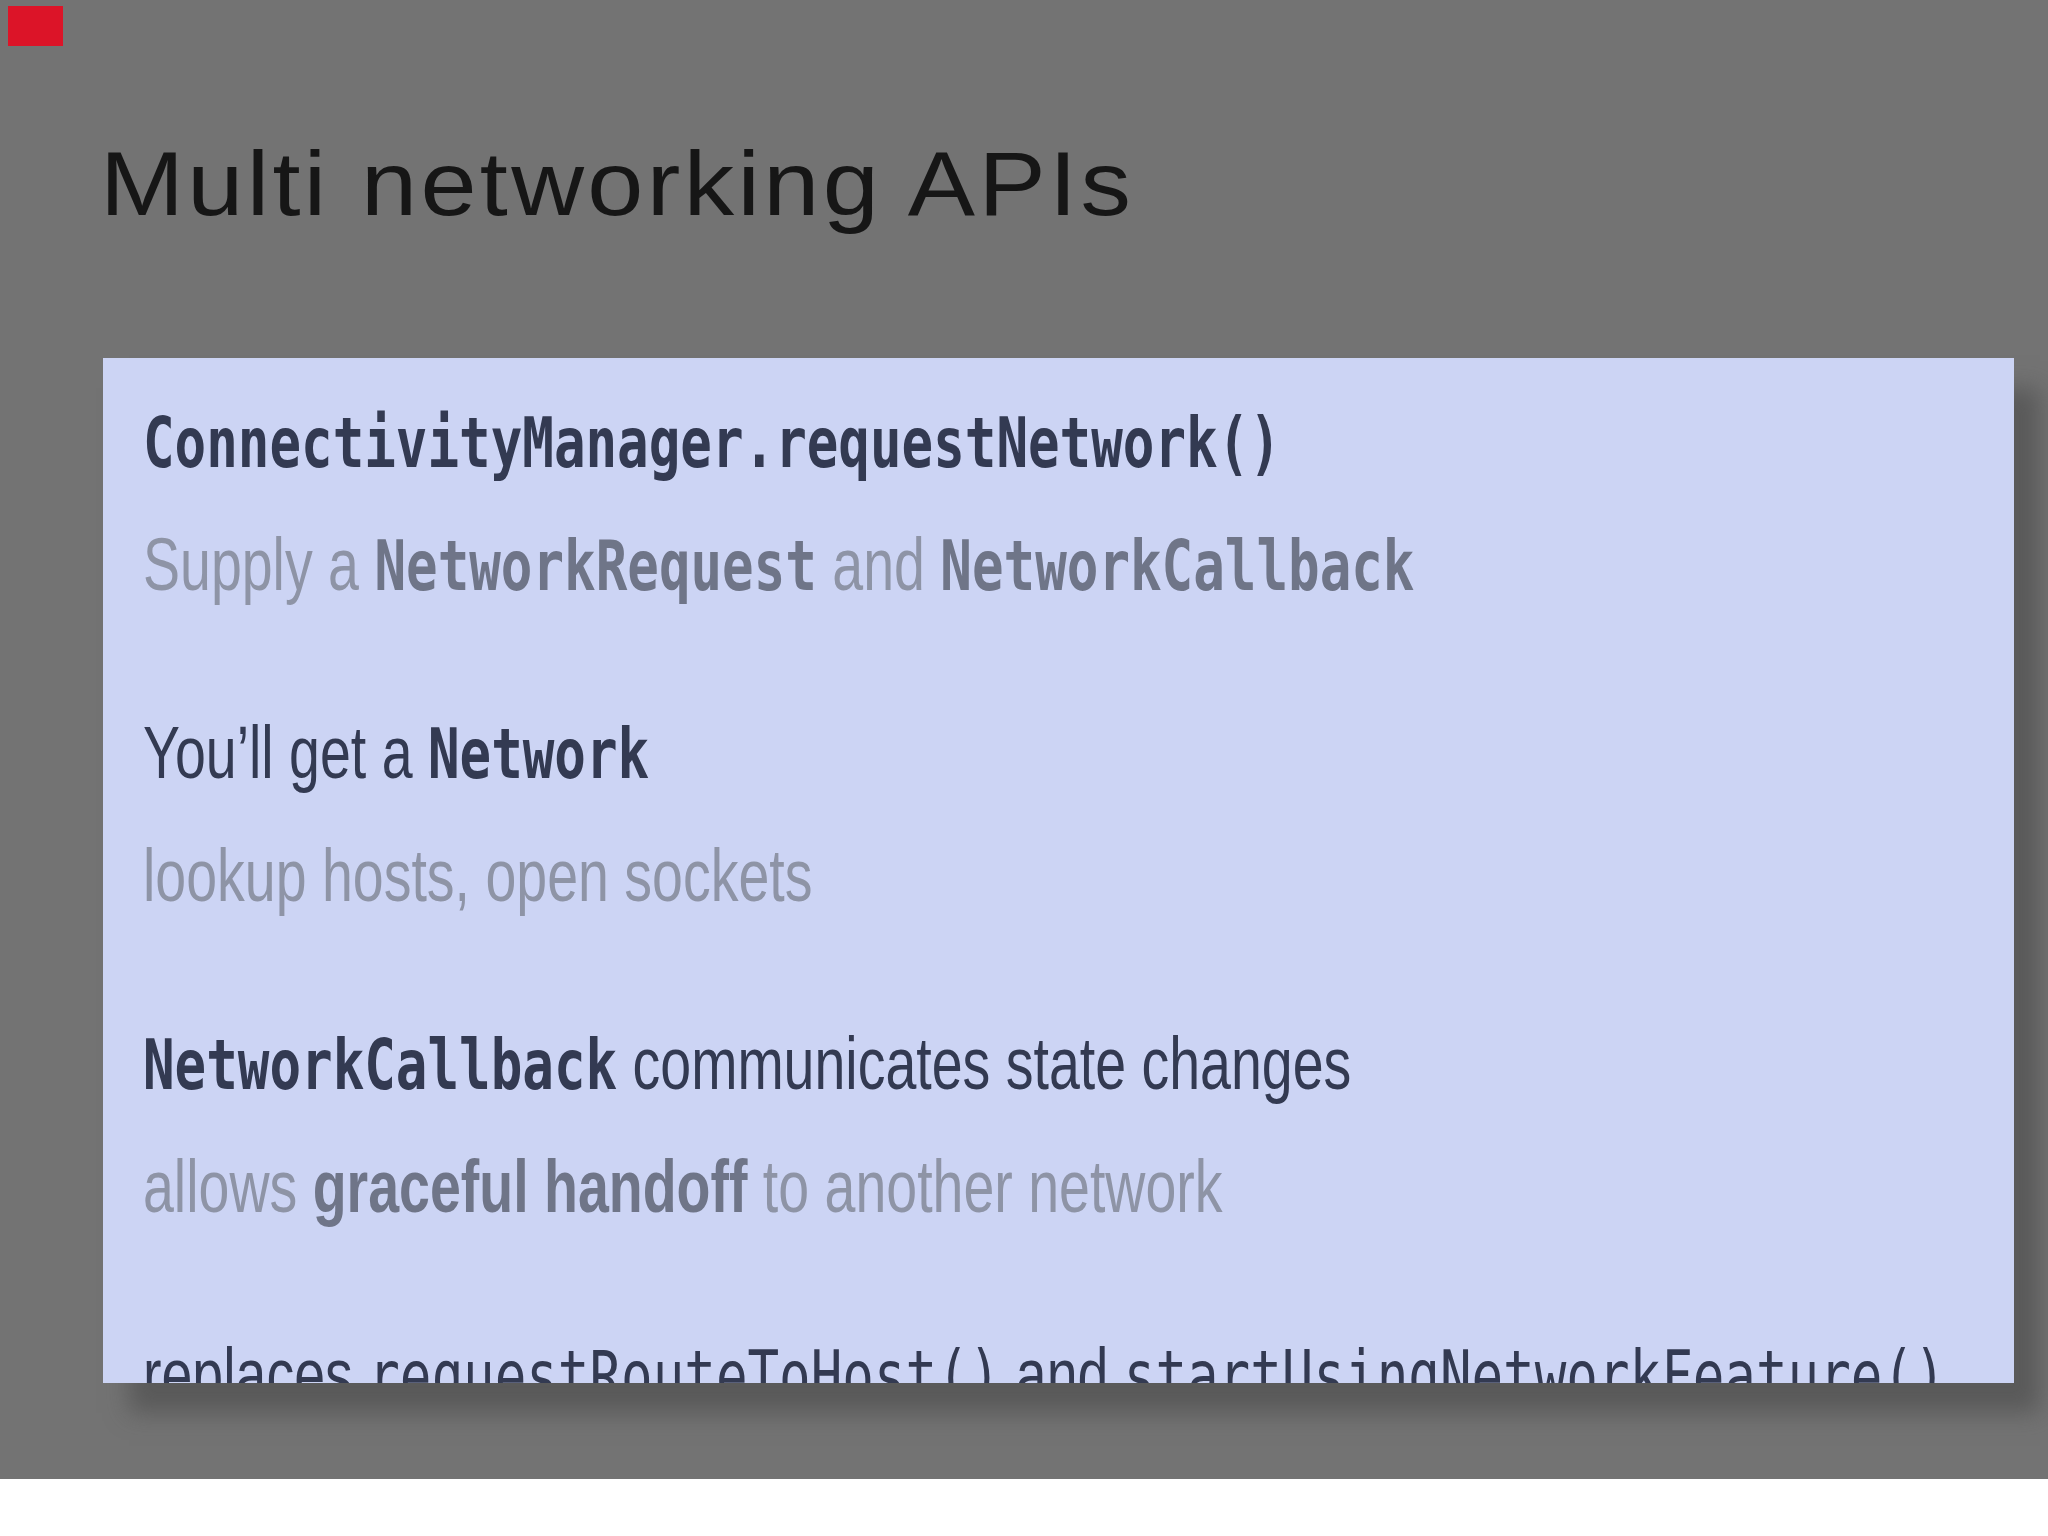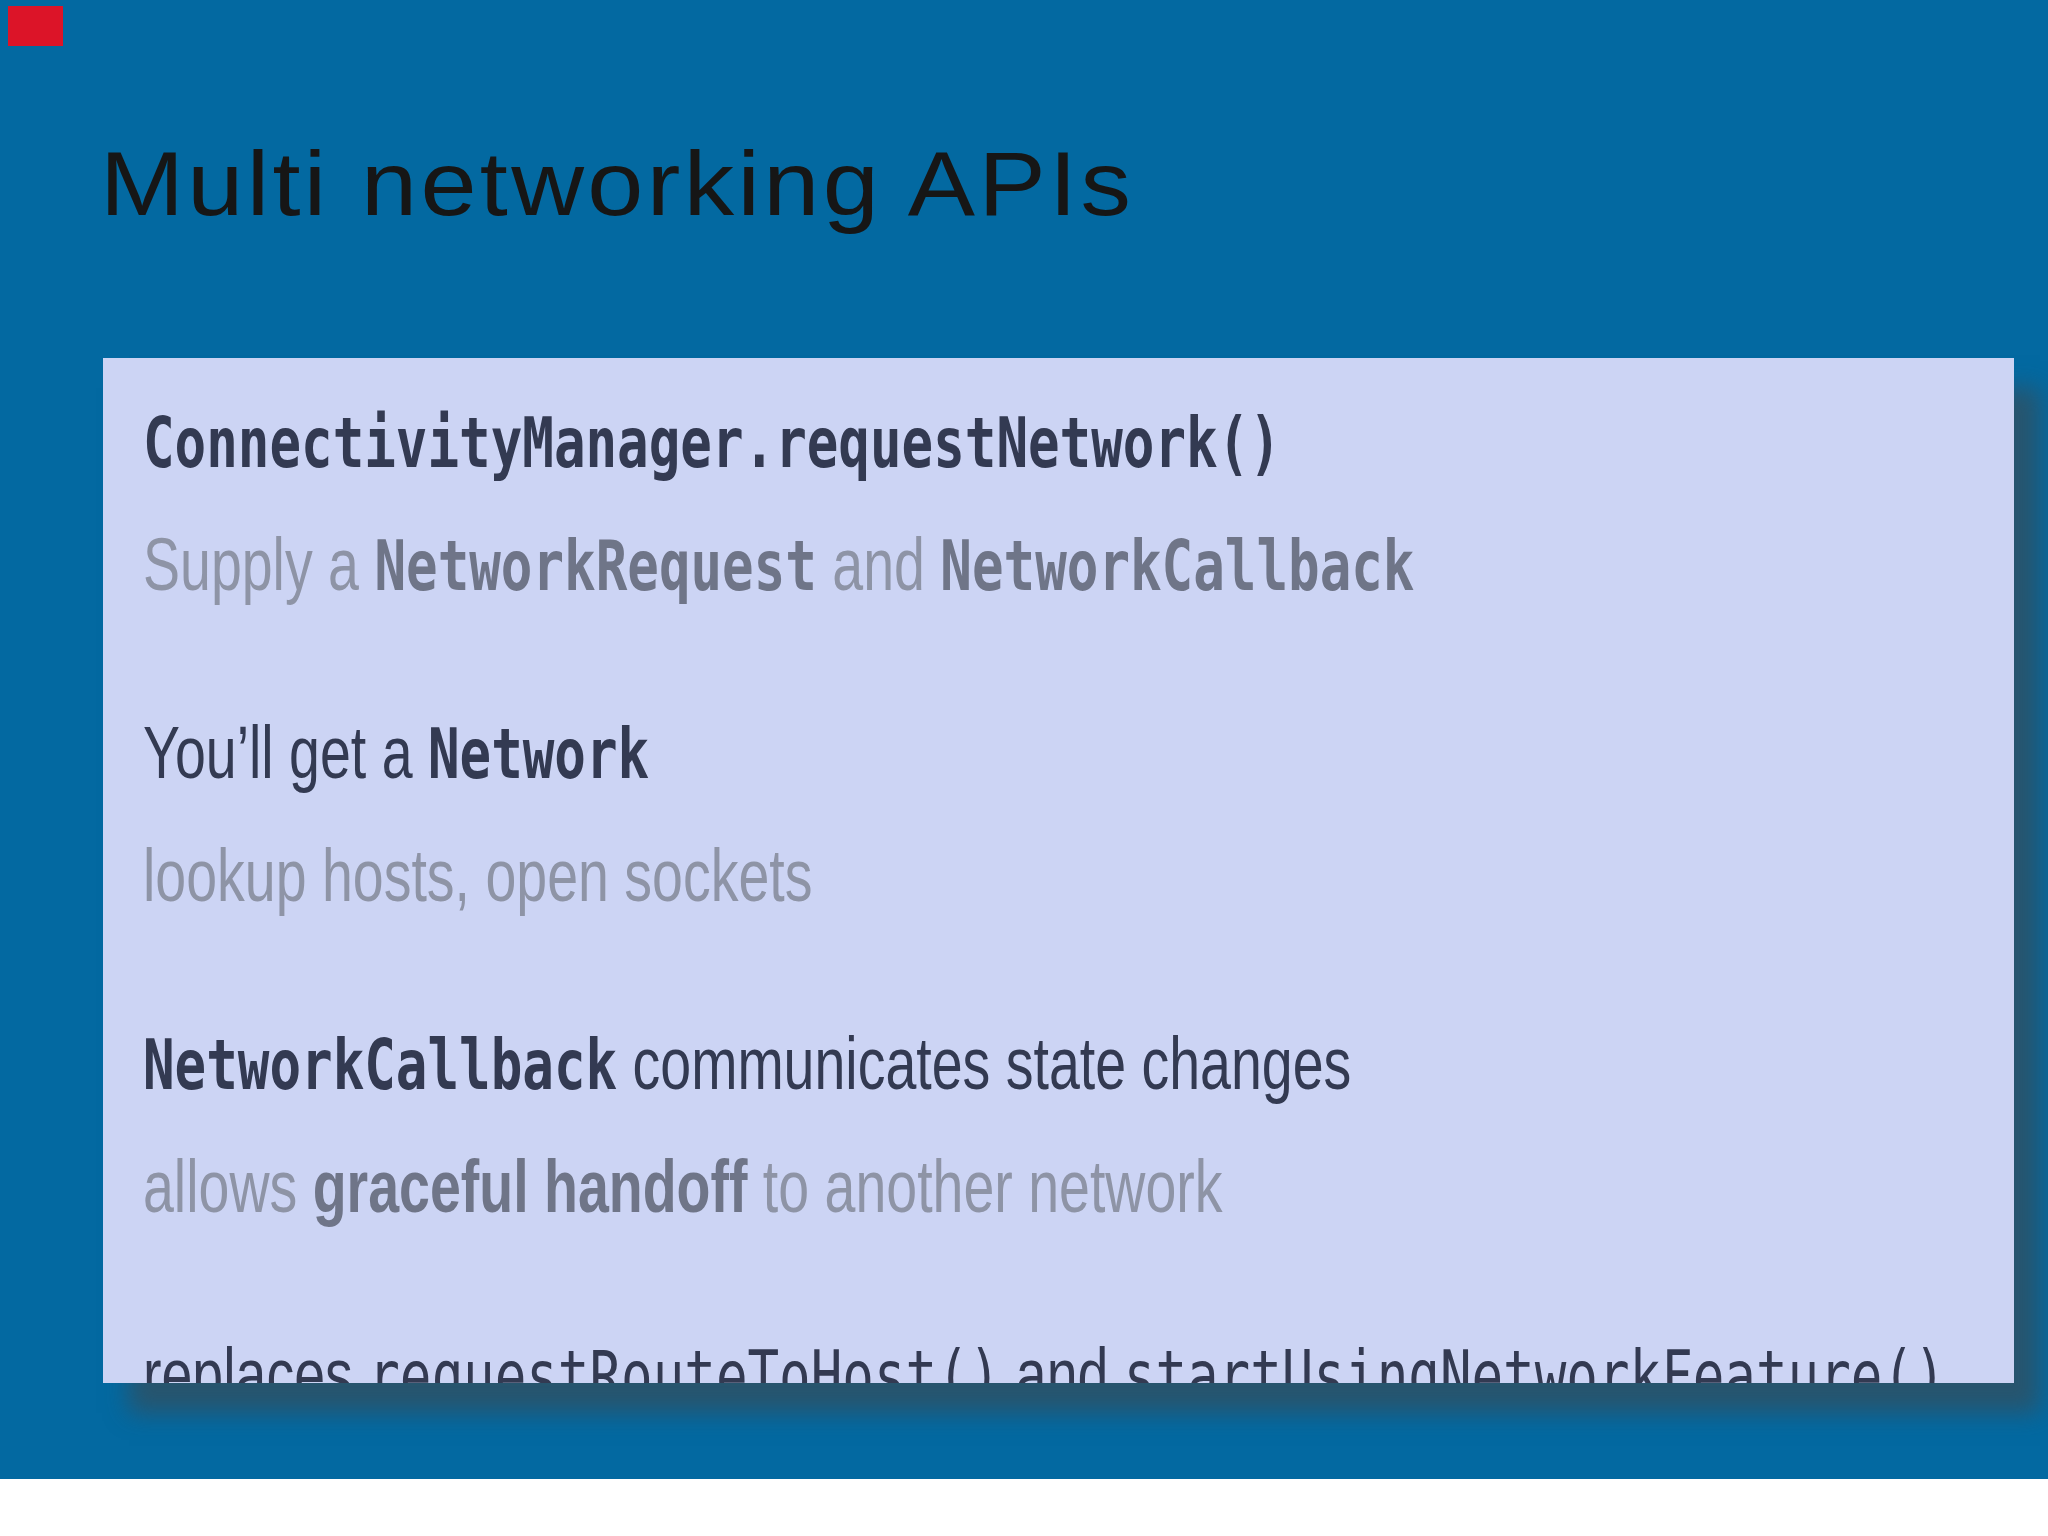--- a/index.html
+++ b/index.html
@@ -7,21 +7,21 @@
     padding: 0;
     width: 2048px;
     height: 1536px;
     background: #ffffff;
     overflow: hidden;
   }
   .slide {
     position: relative;
     width: 2048px;
     height: 1479px;
-    background: #0369a1;
+    background: #737373;
     font-family: "Liberation Sans", sans-serif;
   }
   .corner-mark {
     position: absolute;
     left: 8px;
     top: 6px;
     width: 55px;
     height: 40px;
     background: var(--corner-mark, #dc1428);
   }

